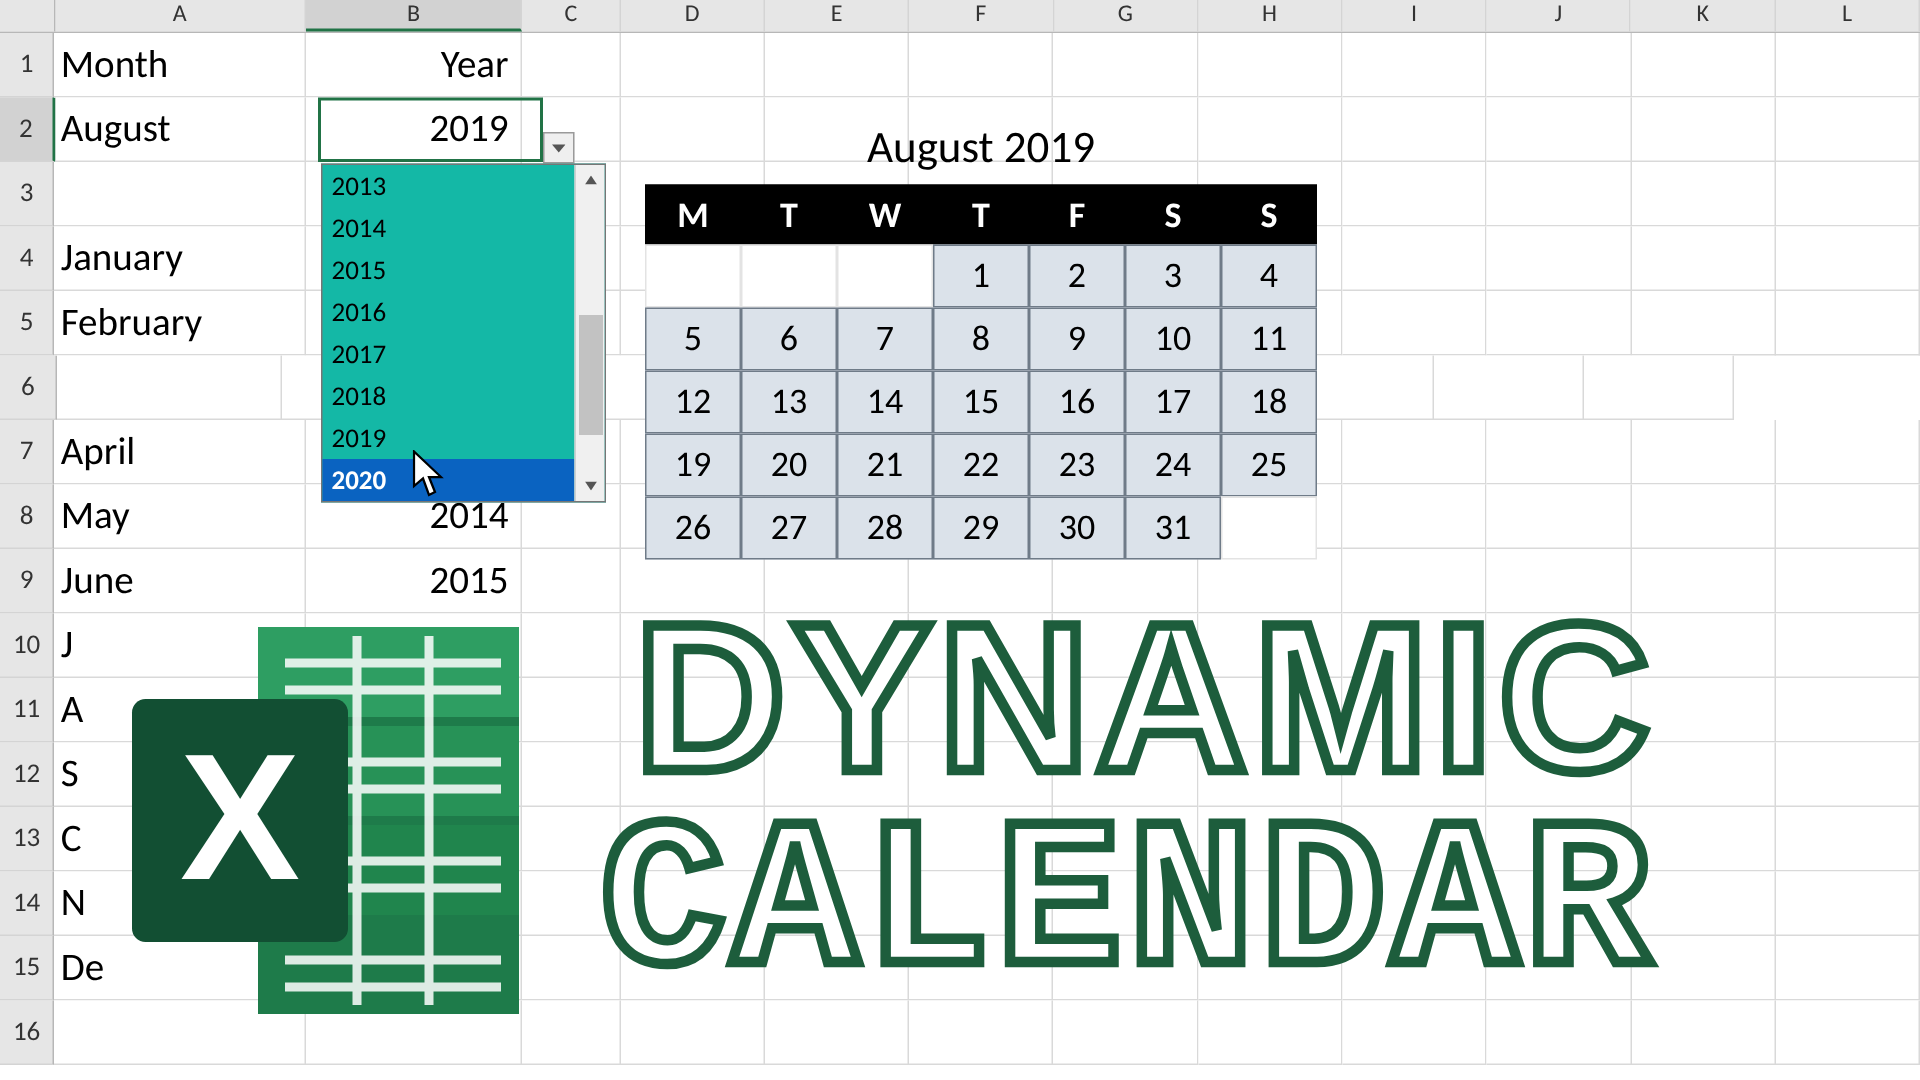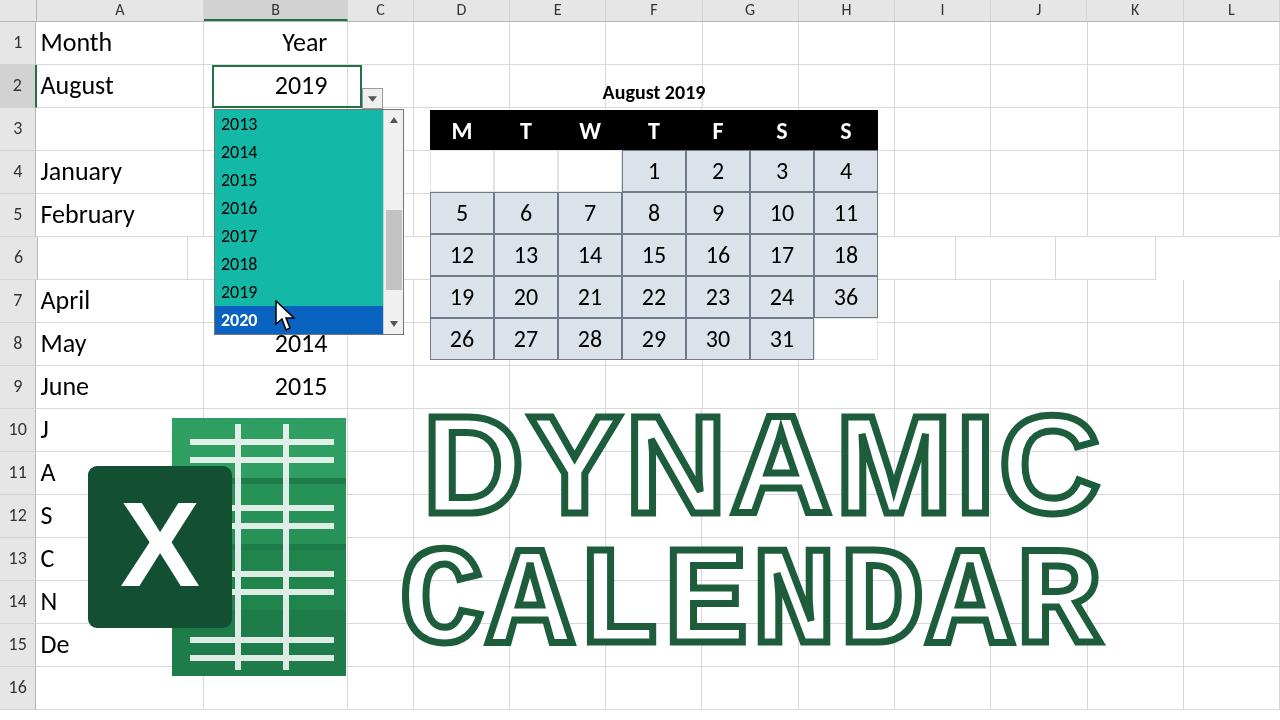--- a/index.html
+++ b/index.html
@@ -69,21 +69,21 @@
     border-right: 1px solid #d9d9d9;
     border-bottom: 1px solid #d9d9d9;
     font-size: 26px;
     line-height: 41px;
     padding: 0 4px 0 4px;
     white-space: nowrap;
     overflow: visible;
     position: relative;
     background: #fff;
   }
-  .cell.num { text-align: right; padding-right: 20px; }
+  .cell.num { text-align: right; padding-right: 8px; }
 
   
   .cA { width: 174px; }
   .cB { width: 150px; }
   .cC { width: 68px; }
   .cD, .cE, .cF, .cG, .cH, .cI, .cJ, .cK, .cL { width: 100px; }
 
   
   .active-cell-frame {
     position: absolute;
@@ -159,22 +159,22 @@
 
   
   .calendar {
     position: absolute;
     left: 430px; top: 78px;
     width: 448px;
     z-index: 3;
     text-align: center;
   }
   .cal-title {
-    font-size: 20px;
-    font-weight: 700;
+    font-size: 30px;
+    font-weight: 400;
     color: #000;
     padding: 2px 0 6px;
   }
   .cal-grid {
     display: grid;
     grid-template-columns: repeat(7, 64px);
     border-collapse: collapse;
   }
   .cal-head {
     background: #000;
@@ -555,21 +555,21 @@
       <div class="cal-cell">15</div>
       <div class="cal-cell">16</div>
       <div class="cal-cell">17</div>
       <div class="cal-cell">18</div>
       <div class="cal-cell">19</div>
       <div class="cal-cell">20</div>
       <div class="cal-cell">21</div>
       <div class="cal-cell">22</div>
       <div class="cal-cell">23</div>
       <div class="cal-cell">24</div>
-      <div class="cal-cell">36</div>
+      <div class="cal-cell">25</div>
       <div class="cal-cell">26</div>
       <div class="cal-cell">27</div>
       <div class="cal-cell">28</div>
       <div class="cal-cell">29</div>
       <div class="cal-cell">30</div>
       <div class="cal-cell">31</div>
       <div class="cal-cell blank"></div>
     </div>
 </div>
 

